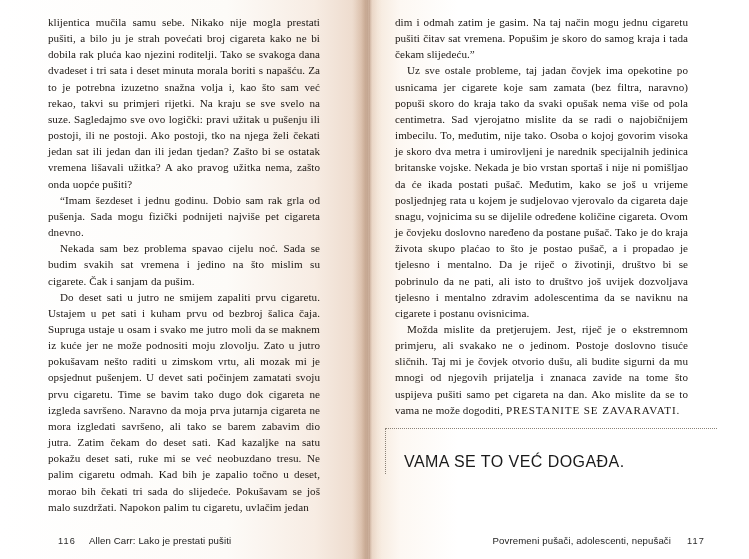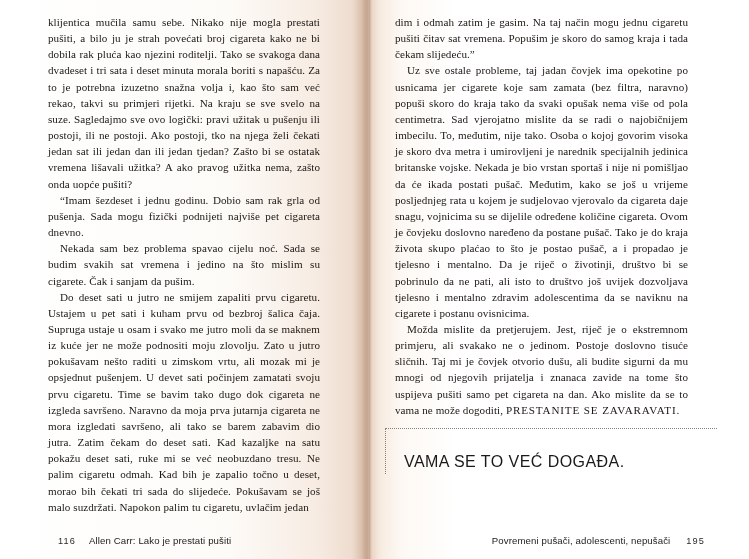--- a/index.html
+++ b/index.html
@@ -179,21 +179,21 @@
       <p class="body-text noindent">dim i odmah zatim je gasim. Na taj način mogu jednu cigaretu pušiti čitav sat vremena. Popušim je skoro do samog kraja i tada čekam slijedeću.”</p>
       <p class="body-text indent">Uz sve ostale probleme, taj jadan čovjek ima opekotine po usnicama jer cigarete koje sam zamata (bez filtra, naravno) popuši skoro do kraja tako da svaki opušak nema više od pola centimetra. Sad vjerojatno mislite da se radi o najobičnijem imbecilu. To, međutim, nije tako. Osoba o kojoj govorim visoka je skoro dva metra i umirovljeni je narednik specijalnih jedinica britanske vojske. Nekada je bio vrstan sportaš i nije ni pomišljao da će ikada postati pušač. Međutim, kako se još u vrijeme posljednjeg rata u kojem je sudjelovao vjerovalo da cigareta daje snagu, vojnicima su se dijelile određene količine cigareta. Ovom je čovjeku doslovno naređeno da postane pušač. Tako je do kraja života skupo plaćao to što je postao pušač, a i propadao je tjelesno i mentalno. Da je riječ o životinji, društvo bi se pobrinulo da ne pati, ali isto to društvo još uvijek dozvoljava tjelesno i mentalno zdravim adolescentima da se naviknu na cigarete i postanu ovisnicima.</p>
       <p class="body-text indent"><span>Možda mislite da pretjerujem. Jest, riječ je o ekstremnom primjeru, ali svakako ne o jedinom. Postoje doslovno tisuće sličnih. Taj mi je čovjek otvorio dušu, ali budite sigurni da mu mnogi od njegovih prijatelja i znanaca zavide na tome što uspijeva pušiti samo pet cigareta na dan. Ako mislite da se to vama ne može dogoditi, </span><span class="smallcaps-run">PRESTANITE SE ZAVARAVATI</span><span>.</span></p>
 
       <div style="height:70px"></div>
 
     </div>
 
     <div class="footer right">
       <span class="footer-title">Povremeni pušači, adolescenti, nepušači</span>
-      <span class="folio">195</span>
+      <span class="folio">117</span>
     </div>
   </div>
 
   <div class="callout">
     <div class="callout-text">VAMA SE TO VEĆ DOGAĐA.</div>
   </div>
 
 </div>
 
 </body></html>

